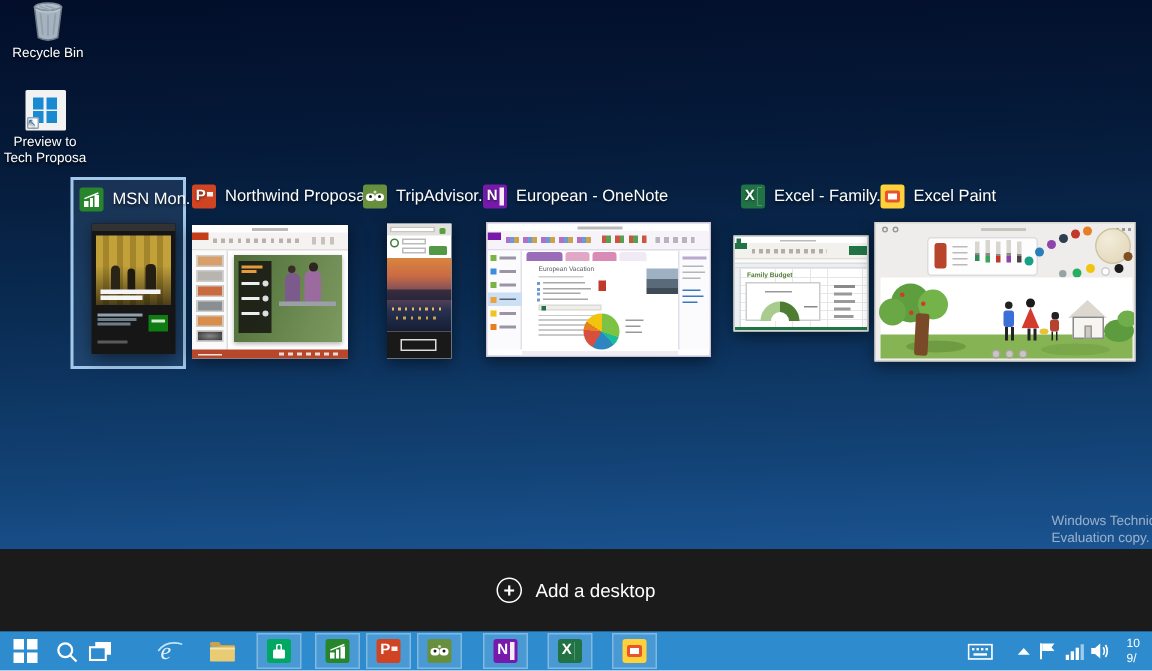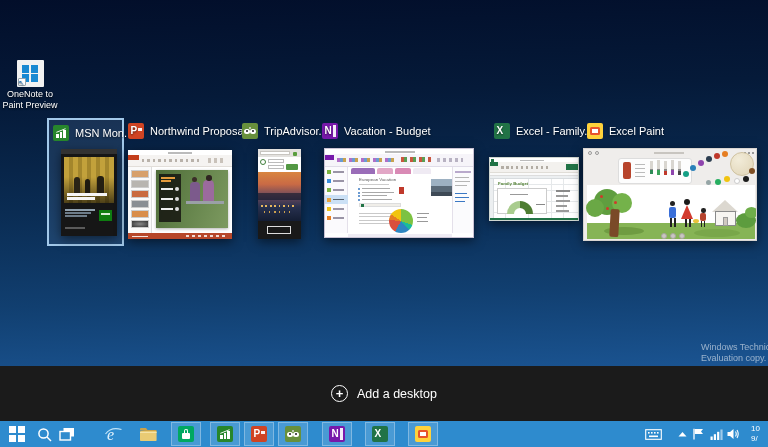--- a/index.html
+++ b/index.html
@@ -64,33 +64,42 @@
   #watermark{position:absolute;left:701px;top:342px;font-size:9px;line-height:11px;color:rgba(255,255,255,.55);white-space:nowrap}
 
   
   .micro{position:absolute;font-size:8px;transform:scale(.55);transform-origin:left top;white-space:nowrap}
 </style>
 </head>
 <body>
 
 <div id="screen">
 
+  <div class="deskicon" style="left:2px;top:1px">
+    <svg class="art" width="26" height="27" viewBox="0 0 26 27">
+      <ellipse cx="13" cy="4" rx="9" ry="3" fill="#aebdc9" stroke="#7d8b96" stroke-width="1"></ellipse>
+      <path d="M4 4 L6.5 24 Q13 27.5 19.5 24 L22 4 Q13 8 4 4 Z" fill="#c3d0da" stroke="#7d8b96" stroke-width="1" opacity="0.85"></path>
+      <path d="M8 8 L9.5 22 M13 9 L13 23 M18 8 L16.5 22" stroke="#8fa0ad" stroke-width="1.2" fill="none"></path>
+      <path d="M7 3 L15 6 M11 2.5 L18 5" stroke="#93a5b2" stroke-width="1" fill="none"></path>
+    </svg>
+    <span>Recycle Bin</span>
+  </div>
 
   <div class="deskicon" style="left:0px;top:60px">
     <span class="art" style="position:relative;width:27px;height:27px;background:#f2f2f2;border-radius:1px;display:block">
       <span style="position:absolute;left:5px;top:5px;display:grid;grid-template-columns:7.5px 7.5px;grid-template-rows:7.5px 7.5px;gap:1.5px">
         <span style="background:#1989d2"></span>
           <span style="background:#1989d2"></span>
         <span style="background:#1989d2"></span>
           <span style="background:#1989d2"></span>
       </span>
       <span style="position:absolute;left:1px;bottom:1px;width:8px;height:8px;background:#fff;border:1px solid #9aa5ad;border-radius:1px;font-size:7px;line-height:7px;color:#1b6db5;text-align:center">↖</span>
     </span>
-    <span>OneNote to</span><br>
-    <span>Paint Preview</span>
+    <span>Preview to</span><br>
+    <span>Tech Proposa</span>
   </div>
 
   <div class="thumb selected" style="left:47px;top:118px;width:77px;height:128px">
     <div class="thumb-label" style="left:4px;top:5px">
       <span class="ico ico-msn">
           <span class="tr"></span>
           <span class="b b1"></span>
           <span class="b b2"></span>
           <span class="b b3"></span>
         </span>
@@ -181,21 +190,21 @@
       <span class="abs" style="left:9px;top:77px;width:24px;height:8px;border:1px solid #ddd"></span>
     </div>
   </div>
 
   <div class="thumb" style="left:318px;top:118px;width:160px;height:126px">
     <div class="thumb-label" style="left:4px;top:5px">
       <span class="ico ico-one">
           <span class="lt">N</span>
           <span class="strip"></span>
         </span>
-      <span>Vacation - Budget</span>
+      <span>European - OneNote</span>
     </div>
     <div class="thumb-preview" style="left:6px;top:30px;width:150px;height:90px;background:#fff;border:1px solid #c9c2d4">
       <span class="abs" style="left:60px;top:2px;width:30px;height:1.5px;background:#bbb"></span>
       <span class="abs" style="left:0;top:5px;width:150px;height:13px;background:#f6f4f9;border-bottom:1px solid #e0dce8"></span>
       <span class="abs" style="left:0;top:6px;width:9px;height:5px;background:#7719aa"></span>
       <span class="abs" style="left:12px;top:9px;width:58px;height:3.5px;background:repeating-linear-gradient(90deg,#b06fc8 0 3px,#6b9bd2 3px 6px,#c8a24e 6px 9px,transparent 9px 12px)"></span>
       <span class="abs" style="left:76px;top:8px;width:30px;height:5px;background:repeating-linear-gradient(90deg,#c9573f 0 3px,#5a9e52 3px 6px,transparent 6px 9px)"></span>
       <span class="abs" style="left:112px;top:9px;width:26px;height:3.5px;background:repeating-linear-gradient(90deg,#b8b2c2 0 3px,transparent 3px 6px)"></span>
       <span class="abs" style="left:0;top:18px;width:23px;height:66px;background:#fbfafd;border-right:1px solid #e4e0ea"></span>
       <span class="abs" style="left:0;top:46px;width:23px;height:9px;background:#cbe0f5"></span>

